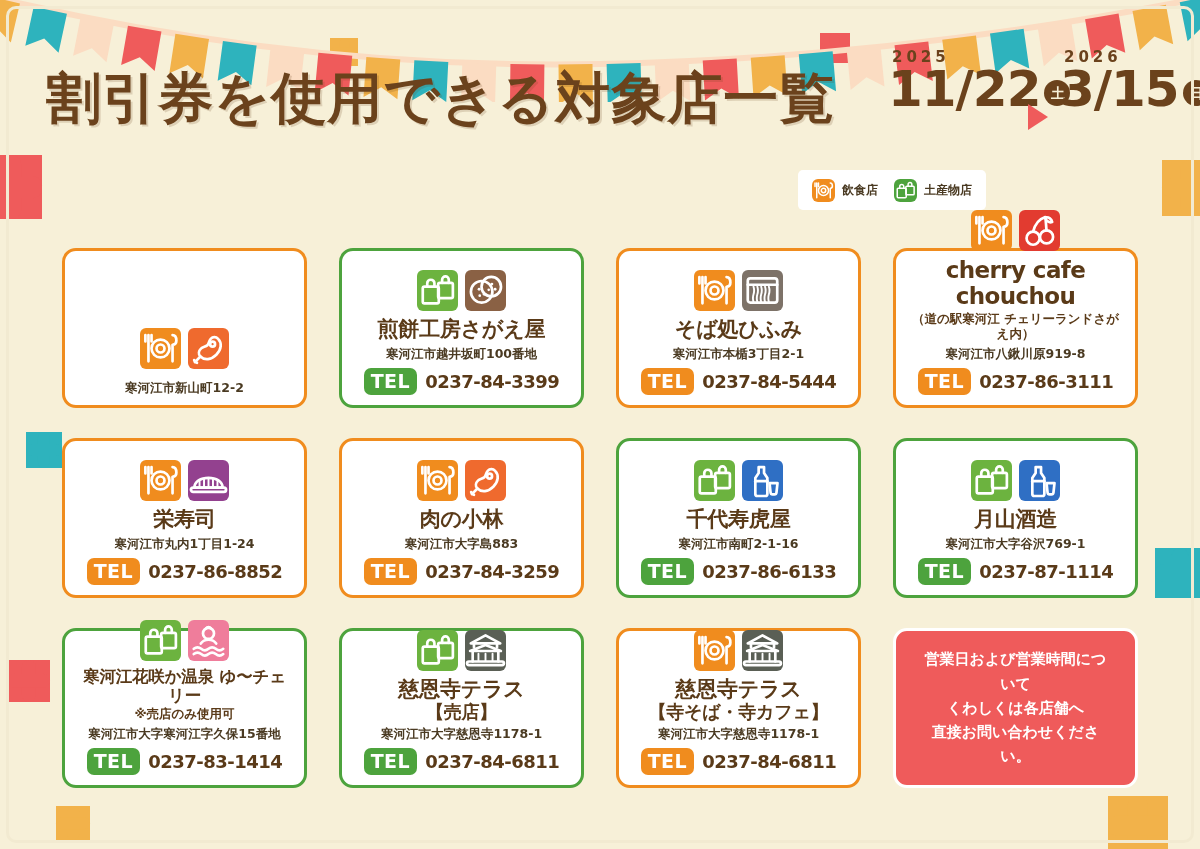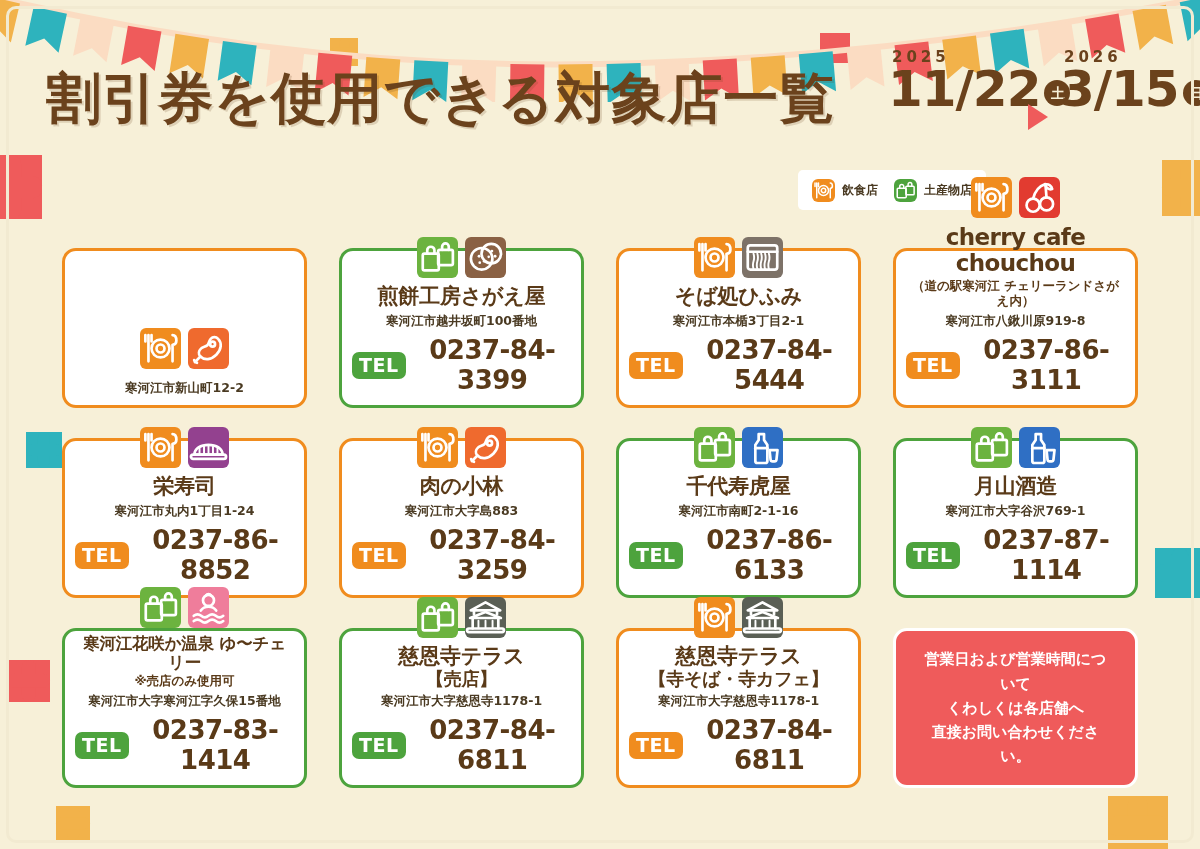--- a/index.html
+++ b/index.html
@@ -151,21 +151,21 @@
     display: flex; align-items: center; gap: 8px; margin-top: 7px;
   }
   .tel-badge {
     background: #f08c1e; color: #ffffff;
     font-size: 19px; font-weight: 700; letter-spacing: .5px;
     border-radius: 7px; padding: 2px 7px 3px;
     font-family: "DejaVu Sans", sans-serif;
   }
   .card.souv .tel-badge { background: #4da33d; }
   .tel-num {
-    font-size: 26px; font-weight: 700; color: #5a3a18;
+    font-size: 18px; font-weight: 700; color: #5a3a18;
     font-family: "DejaVu Sans", sans-serif; letter-spacing: -.5px;
   }
 
   
   .notice {
     background: #ef5b5b;
     border: 3px solid #ffffff;
     border-radius: 14px;
     display: flex; align-items: center; justify-content: center;
     padding: 26px;

